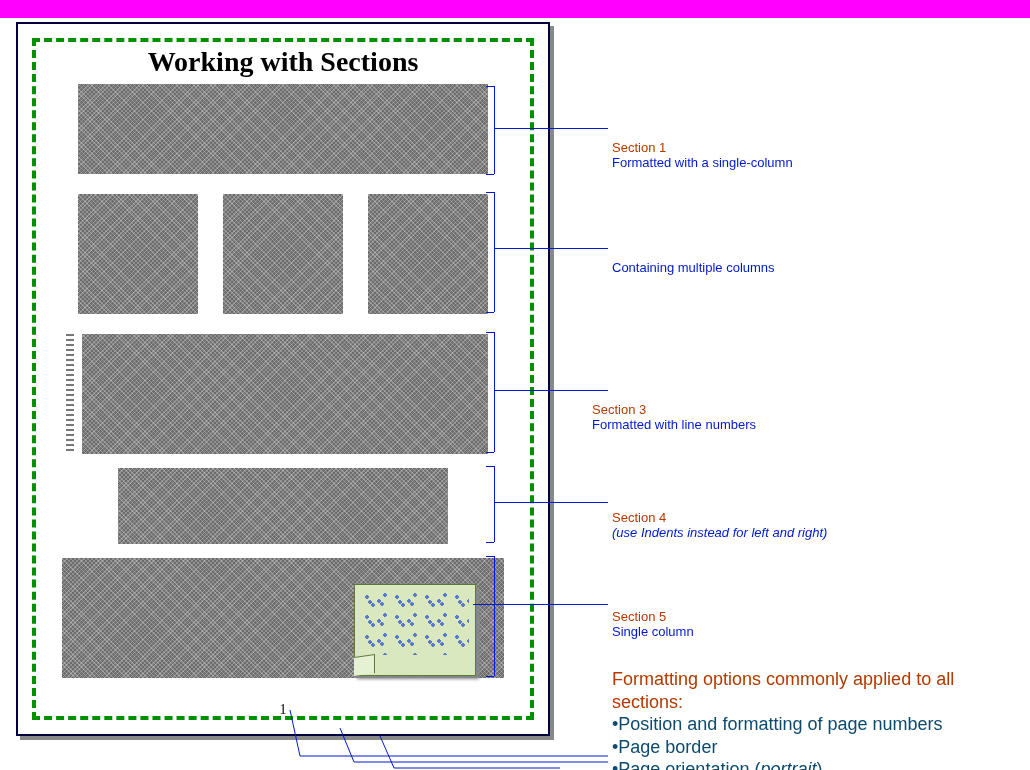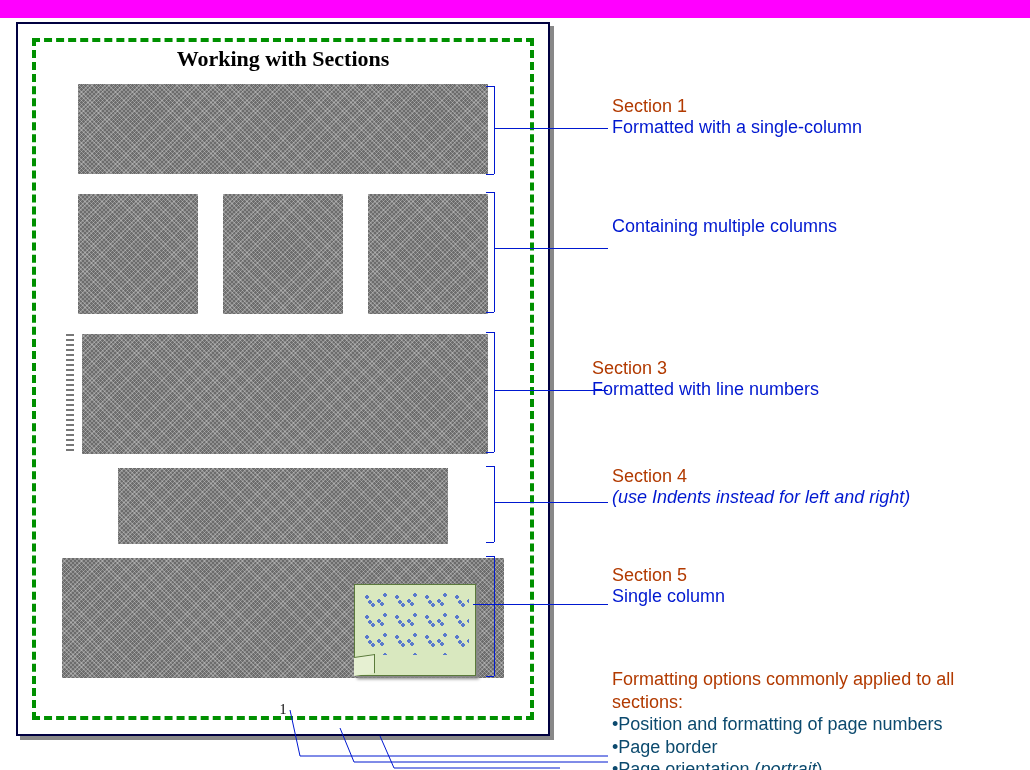--- a/index.html
+++ b/index.html
@@ -32,21 +32,21 @@
     position: absolute;
     left: 14px; top: 14px; right: 14px; bottom: 14px;
     border: 4px dashed #009000;
   }
   .page-title {
     position: absolute;
     left: 0; right: 0; top: 22px;
     text-align: center;
     font-family: "Times New Roman", Times, serif;
     font-weight: bold;
-    font-size: 22px;
+    font-size: 28px;
     color: #000;
   }
   .page-num {
     position: absolute;
     left: 0; right: 0; bottom: 16px;
     text-align: center;
     font-family: "Times New Roman", Times, serif;
     font-size: 14px;
   }
   .greek {
@@ -99,21 +99,22 @@
     position: absolute;
     background: #0018d0;
   }
   .line-h { height: 1px; }
   .line-v { width: 1px; }
 
   
   .ann {
     position: absolute;
     white-space: nowrap;
-    font-size: 18px;
+    font-size: 13px;
+    margin-top: 44px;
   }
   .ann .sec-head {
     color: #b23a00;
   }
   .ann .sec-desc {
     color: #0018d0;
   }
   .ann .sec-desc .ital {
     font-style: italic;
   }

